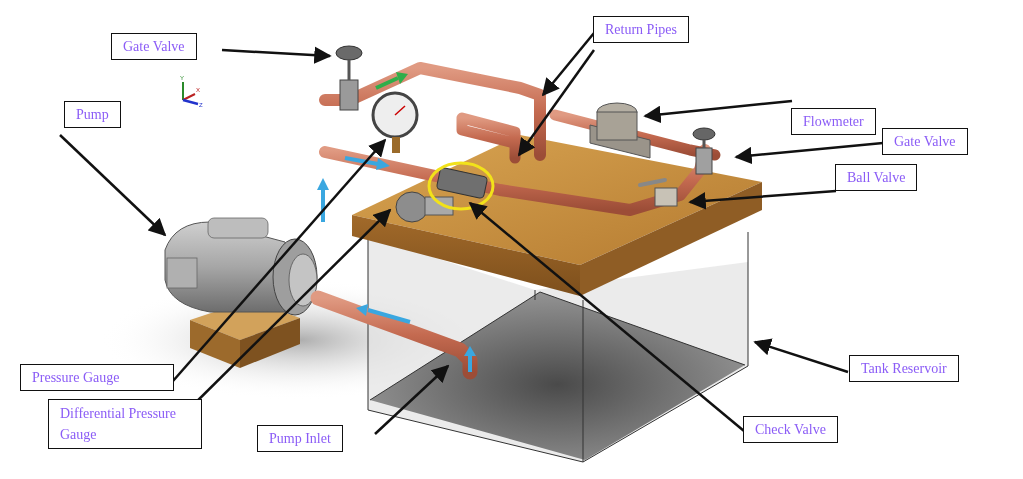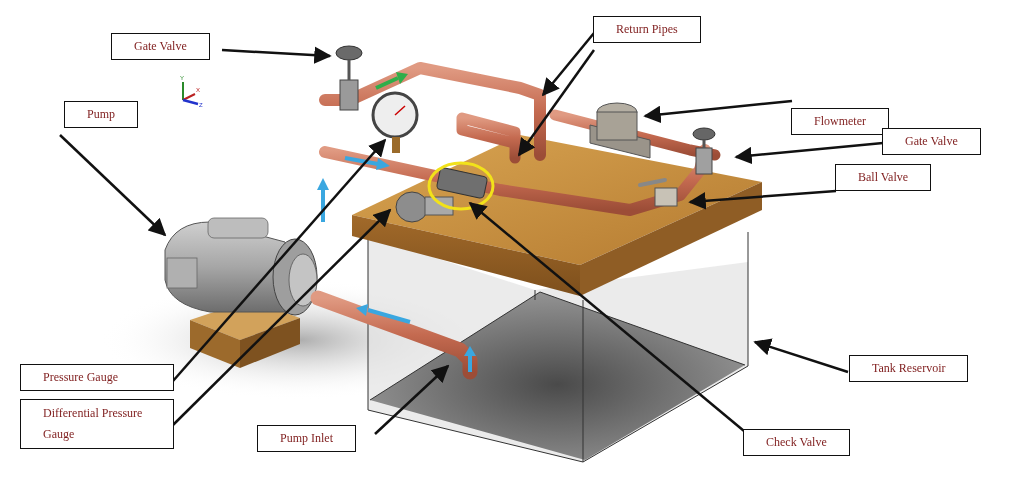--- a/index.html
+++ b/index.html
@@ -1,23 +1,23 @@
 <!DOCTYPE html>
 <html><head>
 <meta charset="utf-8">
 <style>
   html, body { margin:0; padding:0; background:#ffffff; }
   body { width:1023px; height:479px; position:relative; overflow:hidden; font-family:"DejaVu Serif","Liberation Serif",serif; }
   #stage { position:absolute; left:0; top:0; width:1023px; height:479px; }
   .label {
     position:absolute; background:#fff; border:1.5px solid #111; box-sizing:border-box;
-    font-family:"Liberation Serif","DejaVu Serif",serif; font-size:12px; color:#7f1d1d;
-    padding:3px 22px; line-height:19px; white-space:nowrap;
+    font-family:"Liberation Serif","DejaVu Serif",serif; font-size:14px; color:#8b5cf6;
+    padding:3px 11px; line-height:19px; white-space:nowrap;
   }
-  .label.two { white-space:normal; line-height:21px; }
+  .label.two { white-space:normal; line-height:21px;margin-left:28px; }
   svg text { font-family:"Liberation Sans","DejaVu Sans",sans-serif; }
 </style>
 </head>
 <body>
 
 <svg id="stage" viewBox="0 0 1023 479" xmlns="http://www.w3.org/2000/svg">
   <defs>
     <linearGradient id="wood" x1="0" y1="0" x2="1" y2="1">
       <stop offset="0" stop-color="#d9a552"></stop>
       <stop offset="1" stop-color="#b47a30"></stop>
@@ -172,16 +172,16 @@
   </g>
 </svg>
 
 <div class="label" style="left:111px;top:33px;">Gate Valve</div>
 <div class="label" style="left:36px;top:101px;margin-left:28px;">Pump</div>
 <div class="label" style="left:593px;top:16px;">Return Pipes</div>
 <div class="label" style="left:791px;top:84px;margin-top:24px;">Flowmeter</div>
 <div class="label" style="left:882px;top:128px;">Gate Valve</div>
 <div class="label" style="left:835px;top:164px;">Ball Valve</div>
 <div class="label" style="left:849px;top:355px;">Tank Reservoir</div>
-<div class="label" style="left:743px;top:416px;margin-top:13px;">Check Valve</div>
+<div class="label" style="left:743px;top:416px;">Check Valve</div>
 <div class="label" style="left:257px;top:425px;">Pump Inlet</div>
 <div class="label" style="left:20px;top:364px;width:154px;font-family:Liberation Serif, serif;">Pressure Gauge</div>
 <div class="label two" style="left:20px;top:399px;width:154px;">Differential Pressure Gauge</div>
 
 </body></html>

